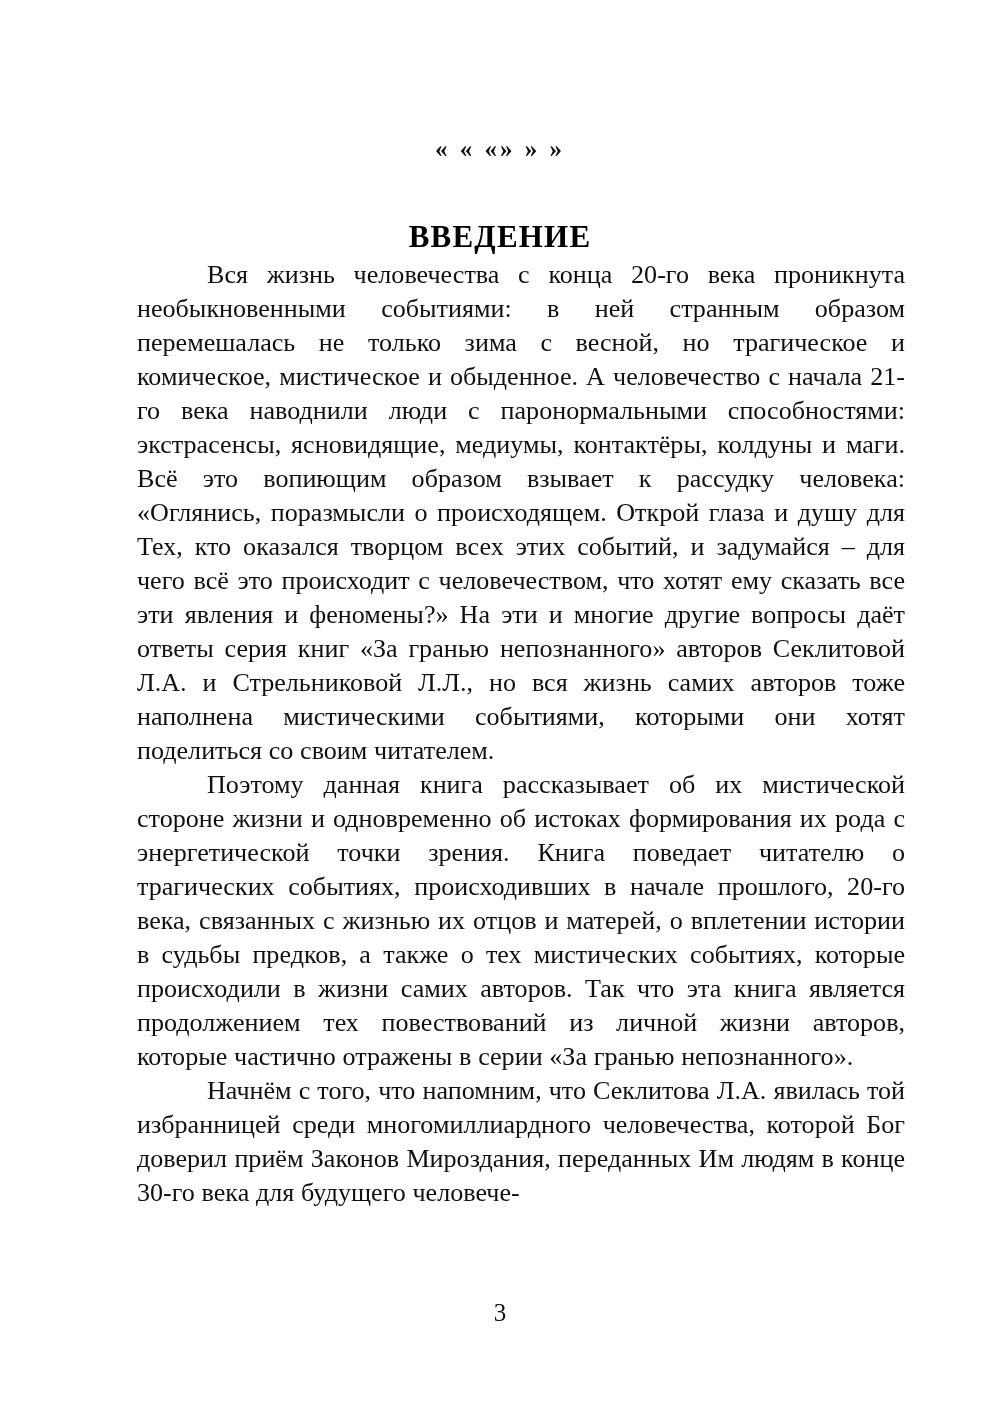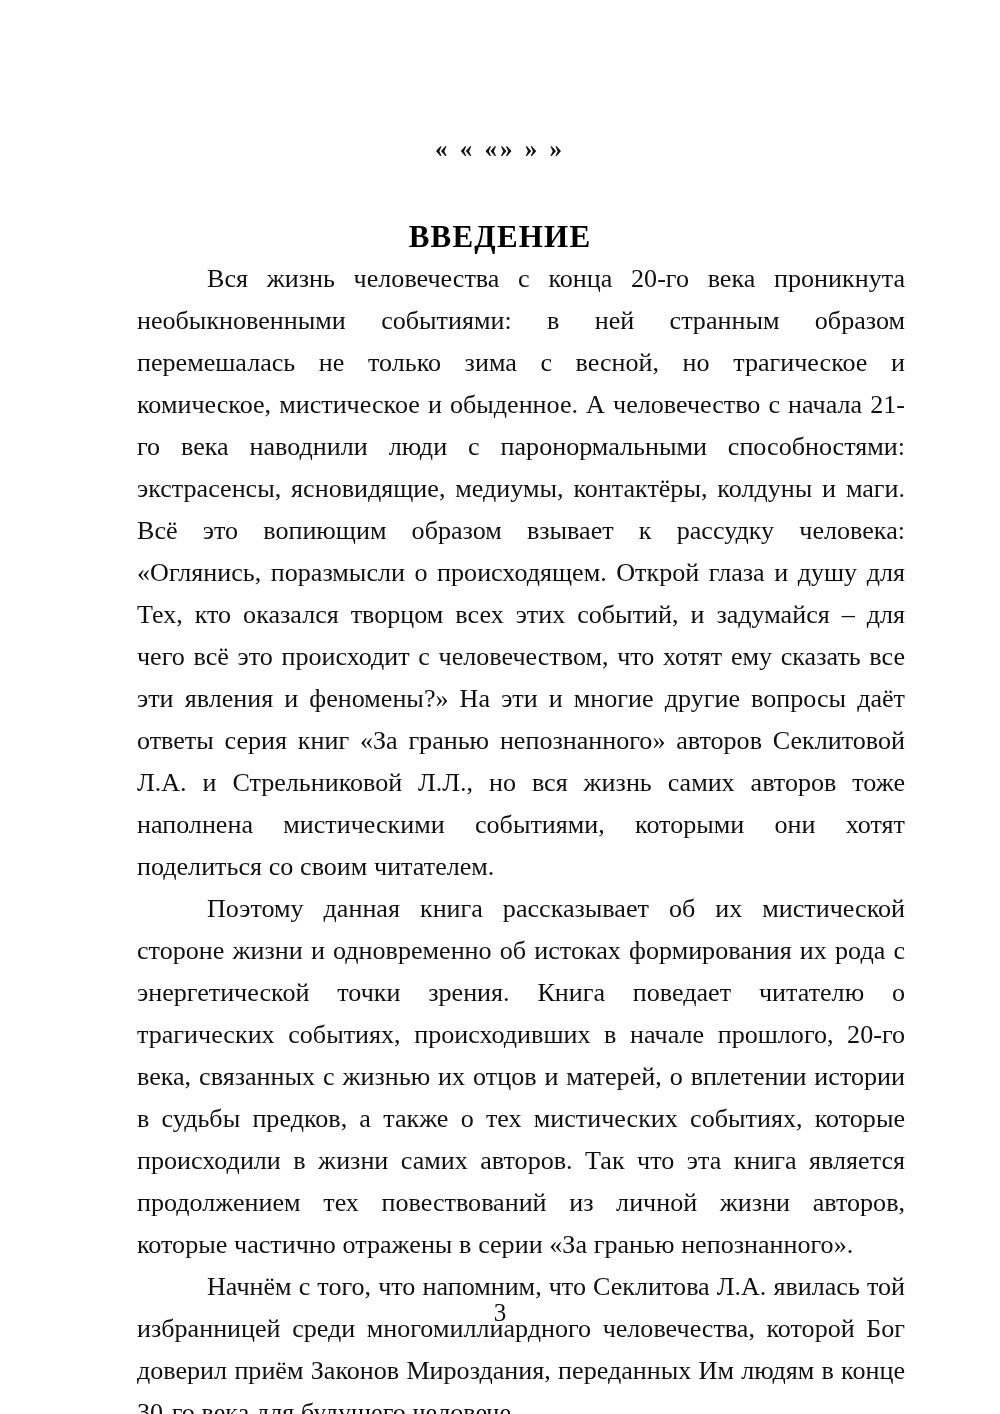--- a/index.html
+++ b/index.html
@@ -64,21 +64,21 @@
     top: 258px;
     width: 768px;
   }
 
   .para {
     margin: 0;
     text-align: justify;
     text-align-last: left;
     text-indent: 70px;
     font-size: 26.1px;
-    line-height: 42px;
+    line-height: 34px;
     color: #101010;
     word-spacing: 0.2px;
     hyphens: manual;
   }
 
   
   .folio {
     position: absolute;
     left: 0;
     top: 1300px;

